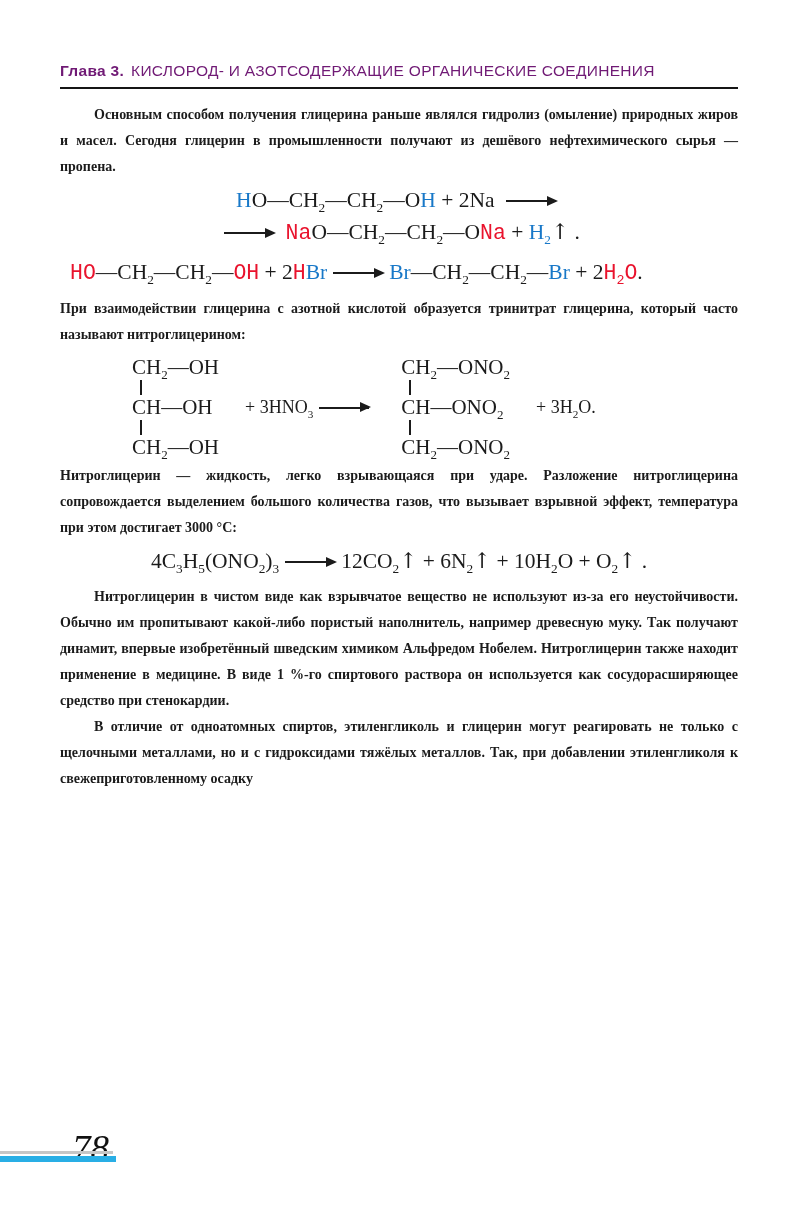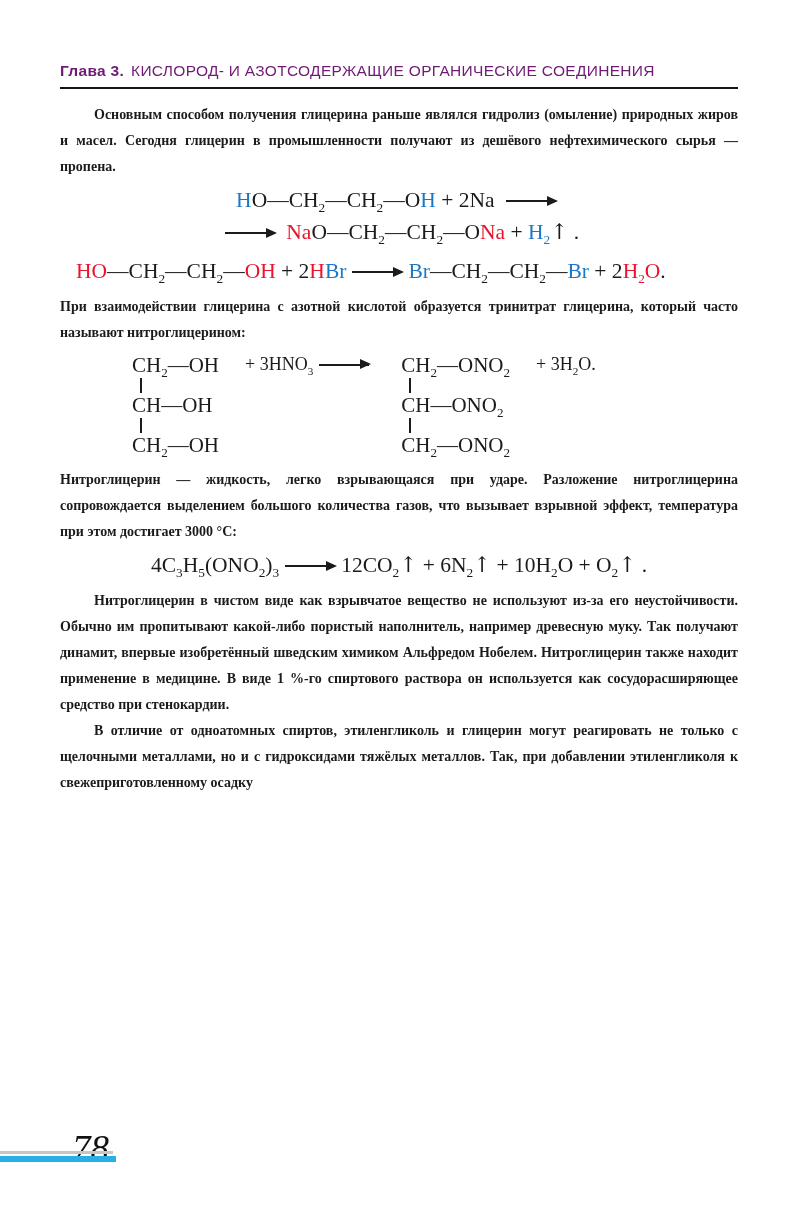--- a/index.html
+++ b/index.html
@@ -12,38 +12,38 @@
        font-size:15.5px;letter-spacing:.3px;color:#701a75;white-space:nowrap;}
   .chapter-num{font-weight:bold;margin-right:7px;}
   .header-rule{height:2px;background:#151515;margin-top:7px;}
 
   
   .content{margin-top:13px;}
   .para{margin:0;text-align:justify;font-size:14px;line-height:26px;font-weight:bold;}
   .para.indent{text-indent:34px;}
 
   
-  .equation{font-size:21.5px;line-height:30px;margin:5px 16px 8px;white-space:nowrap;}
+  .equation{font-size:21.5px;line-height:30px;margin:5px 10px 8px;white-space:nowrap;}
   .equation.centered{text-align:center;}
   .eq-line{line-height:31px;}
   sub{font-size:0.62em;line-height:0;}
   .c-blue{color:#1878c8;}
-  .c-red{color:#e9132d;}
+  .c-red{color:#e9132d;font-family:Liberation Mono, monospace;}
 
   
   .arr{display:inline-block;width:50px;height:2px;background:#1b1b1b;
        vertical-align:middle;position:relative;top:-1px;margin:0 6px;}
   .arr::after{content:"";position:absolute;right:-2px;top:-4.5px;width:0;height:0;
        border-style:solid;border-width:5.5px 0 5.5px 11px;
        border-color:transparent transparent transparent #1b1b1b;}
   .uparrow{font-family:"DejaVu Serif","DejaVu Sans",serif;}
 
   
-  .struct-eq{display:flex;gap:26px;padding-left:72px;
-       margin:8px 0 10px;font-size:21px;white-space:nowrap;}
+  .struct-eq{display:flex;align-items:center;gap:26px;padding-left:72px;
+       margin:8px 0 4px;font-size:21px;white-space:nowrap;}
   .struct .frow{line-height:23px;}
   .bond{width:2px;height:15px;background:#1b1b1b;margin:1px 0 1px 8px;}
   .op{font-size:18px;}
 
   
   .page-number{position:absolute;left:72px;top:1127px;font-size:37px;
        font-style:italic;color:#111;}
   .footer-gray-bar{position:absolute;left:0;top:1151px;width:113px;height:3px;background:#c6c6c6;}
   .footer-accent-bar{position:absolute;left:0;top:1156px;width:116px;height:6px;background:#29aee5;}
 </style>

